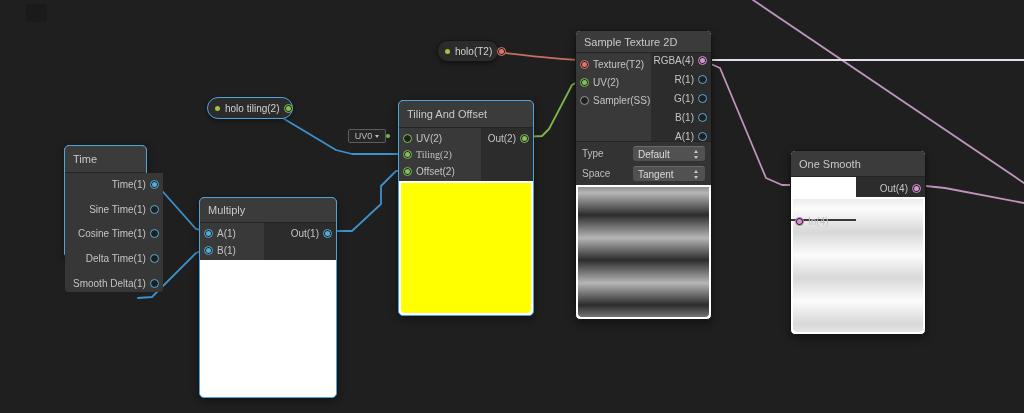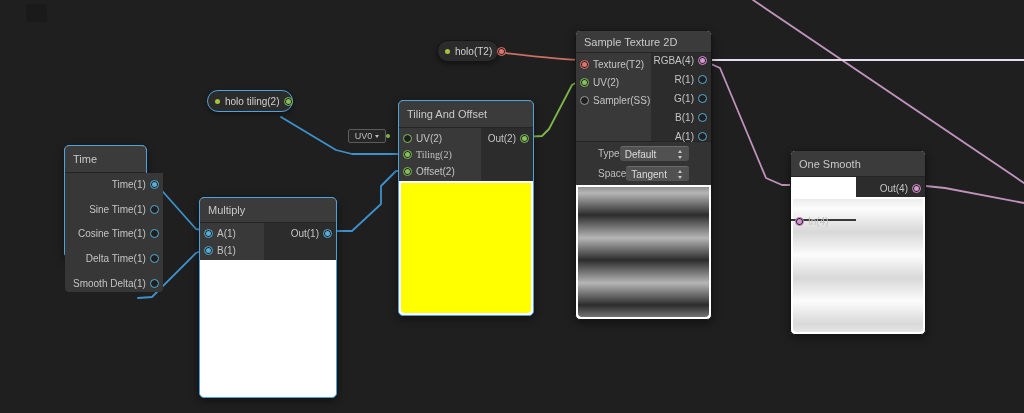--- a/index.html
+++ b/index.html
@@ -40,21 +40,21 @@
   }
   .port.filled::after{content:"";position:absolute;inset:1px;border-radius:50%;background:currentColor;}
   .vec1{color:#56aed8;} .vec2{color:#84c15a;} .vec4{color:#d893d2;}
   .tex{color:#e2756b;} .gray{color:#9a9a9a;}
   .preview{flex:1;margin:2px;border-radius:0 0 4px 4px;}
   .pv-white{background:#ffffff;}
   .pv-yellow{background:#ffff00;}
   .pv-stripes{background:repeating-linear-gradient(to bottom,#b6b6b6 6px,#2c2c2c 28px,#b6b6b6 51px);}
   .pv-stripes-light{background:repeating-linear-gradient(to bottom,#fcfcfc 10px,#d8d8d8 33px,#fcfcfc 56px);}
   
-  .settings{flex:none;background:#333333;border-top:1px solid #242424;padding:4px 22px;display:flex;flex-direction:column;gap:5px;}
+  .settings{flex:none;background:#333333;border-top:1px solid #242424;padding:4px 6px;display:flex;flex-direction:column;gap:5px;}
   .setting-row{display:flex;align-items:center;justify-content:space-between;font-size:10px;color:#bfbfbf;}
   .dropdown{
     width:72px;height:15px;background:#515151;border-radius:3px;border-top:1px solid #6a6a6a;
     display:flex;align-items:center;justify-content:space-between;padding:0 5px;box-sizing:border-box;
     color:#dcdcdc;font-size:10px;
   }
   .dd-arrows{position:relative;width:7px;height:9px;flex:none;}
   .dd-arrows::before{content:"";position:absolute;top:0;left:1px;border-left:2.5px solid transparent;border-right:2.5px solid transparent;border-bottom:3.5px solid #c8c8c8;}
   .dd-arrows::after{content:"";position:absolute;bottom:0;left:1px;border-left:2.5px solid transparent;border-right:2.5px solid transparent;border-top:3.5px solid #c8c8c8;}
   
@@ -268,20 +268,20 @@
     </div>
     <div class="preview pv-stripes-light"></div>
   </div>
 
   <div class="pill" style="left:437px;top:40px;width:62px;">
     <span class="prop-dot"></span>
     <span>holo(T2)</span>
     <span class="port tex filled" style="margin-left:auto;"></span>
   </div>
 
-  <div class="pill selected" style="left:207px;top:90px;width:86px;">
+  <div class="pill selected" style="left:207px;top:97px;width:86px;">
     <span class="prop-dot"></span>
     <span>holo tiling(2)</span>
     <span class="port vec2 filled" style="margin-left:auto;"></span>
   </div>
 
 
 </div>
 
 </body></html>

